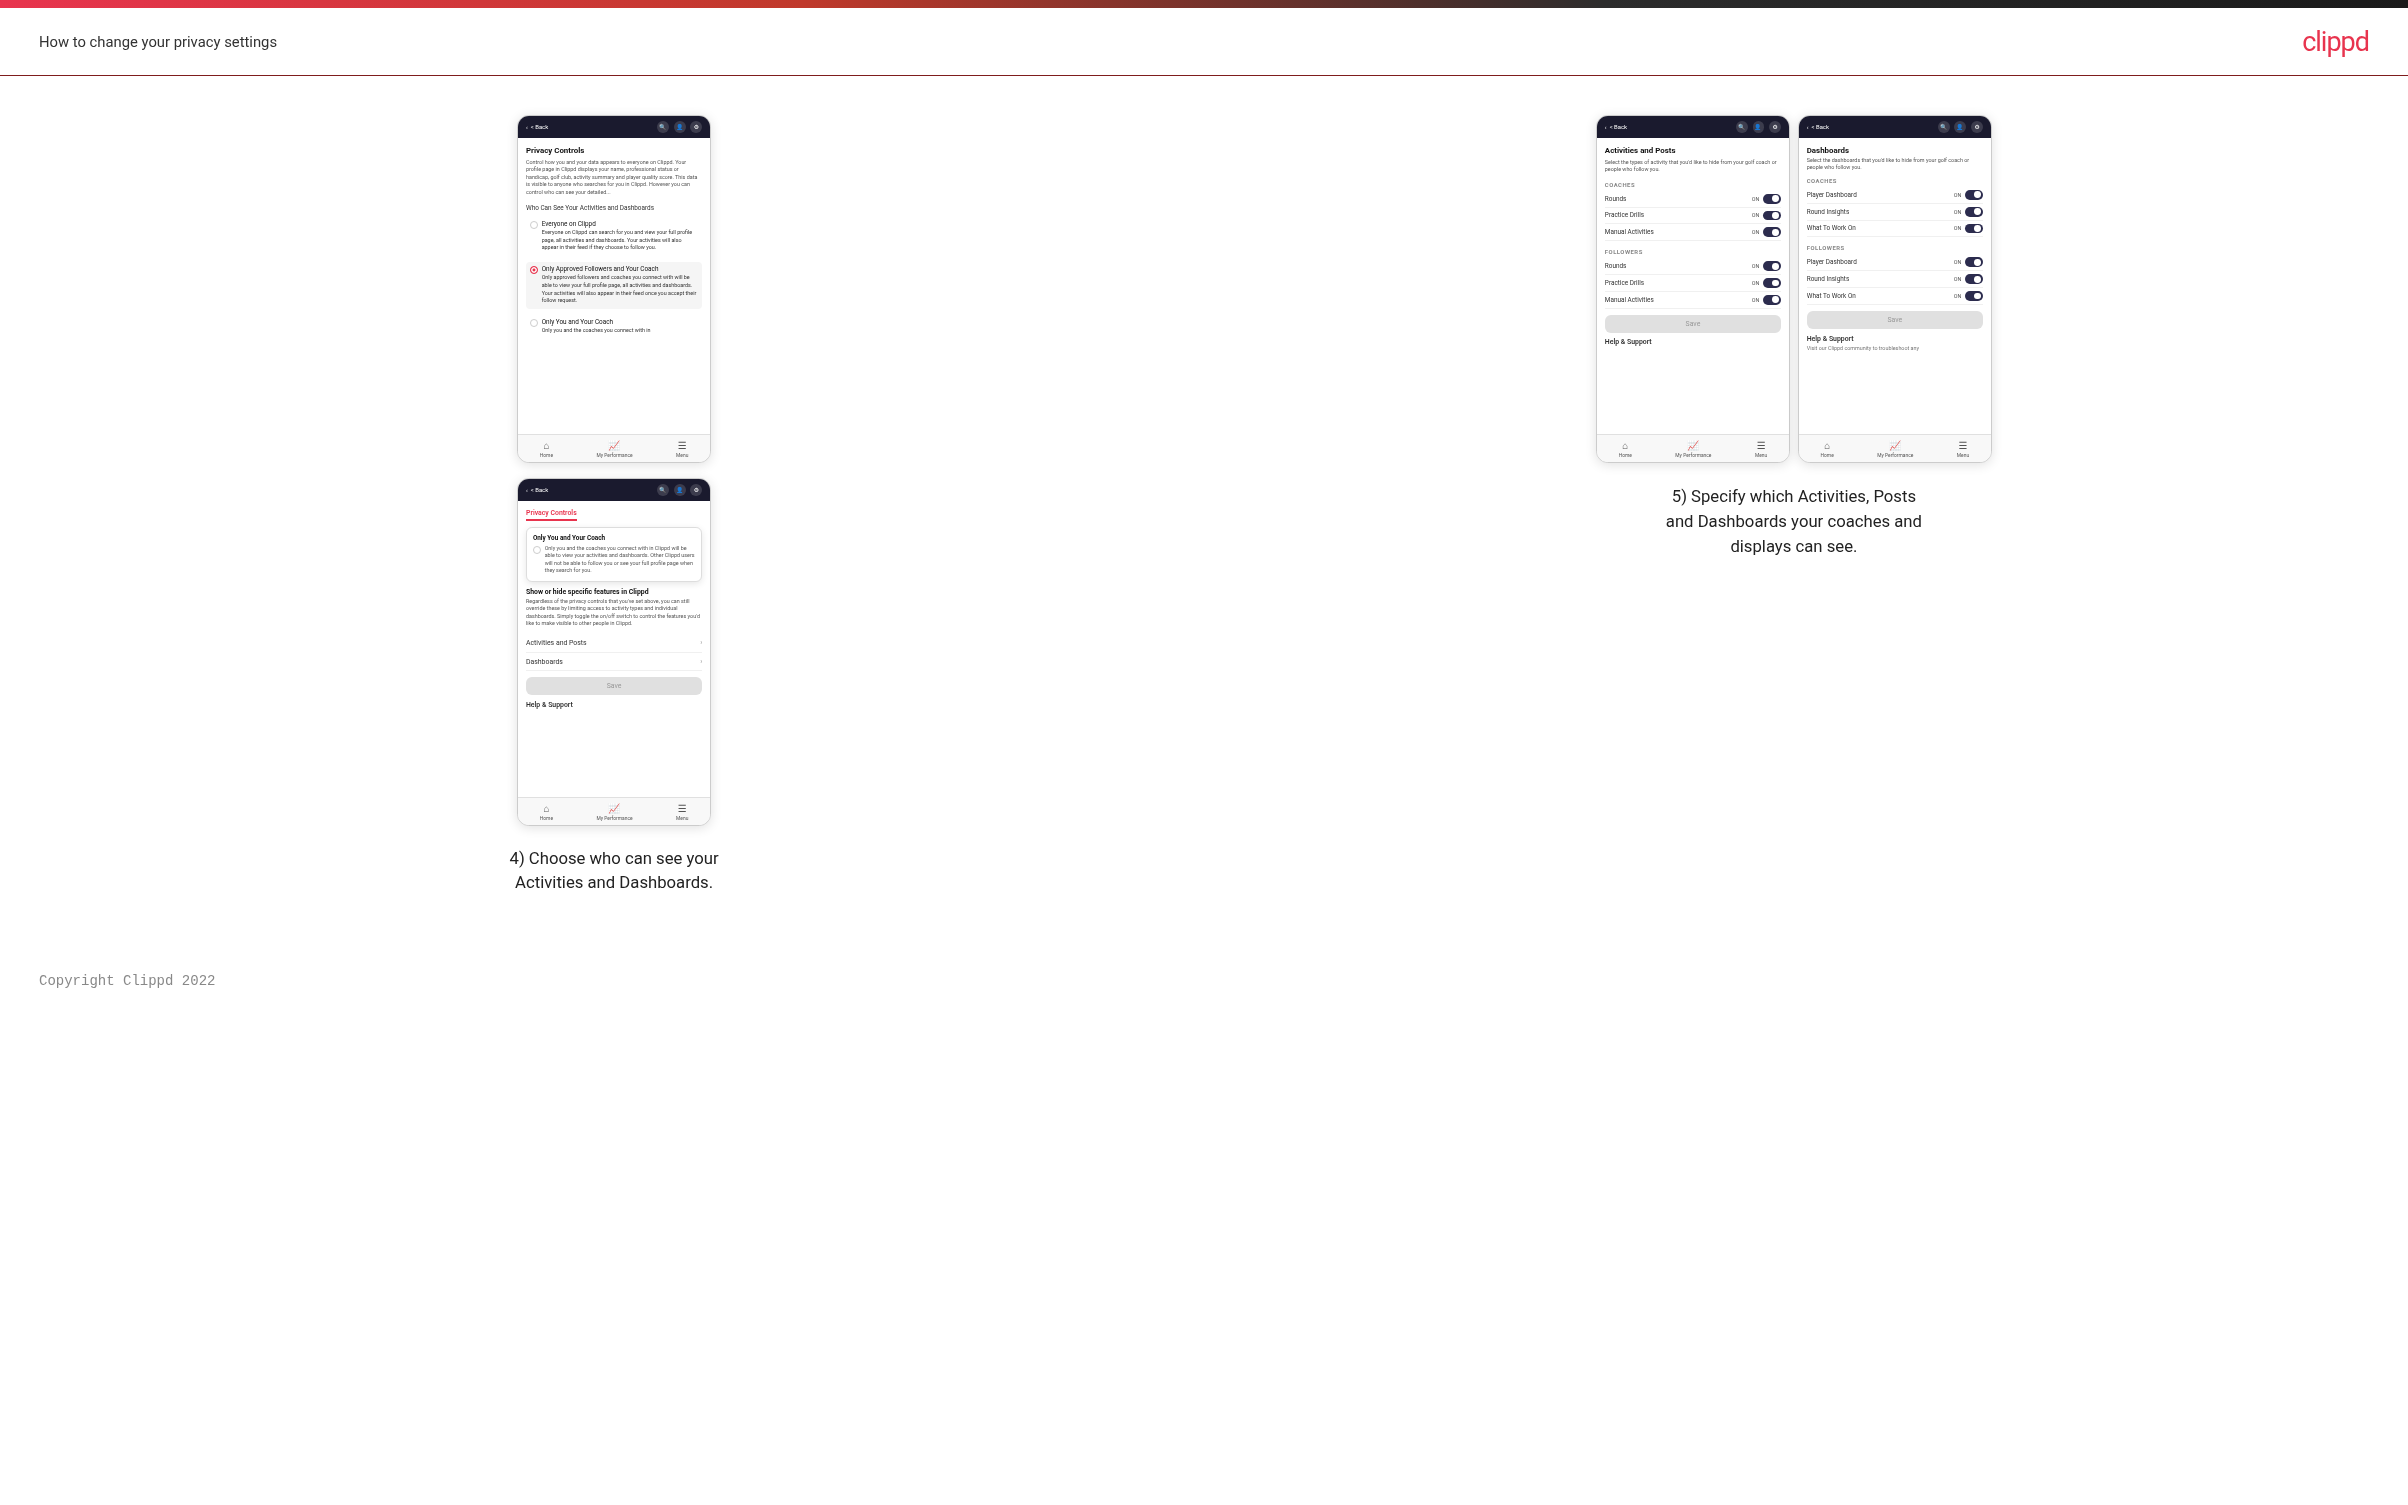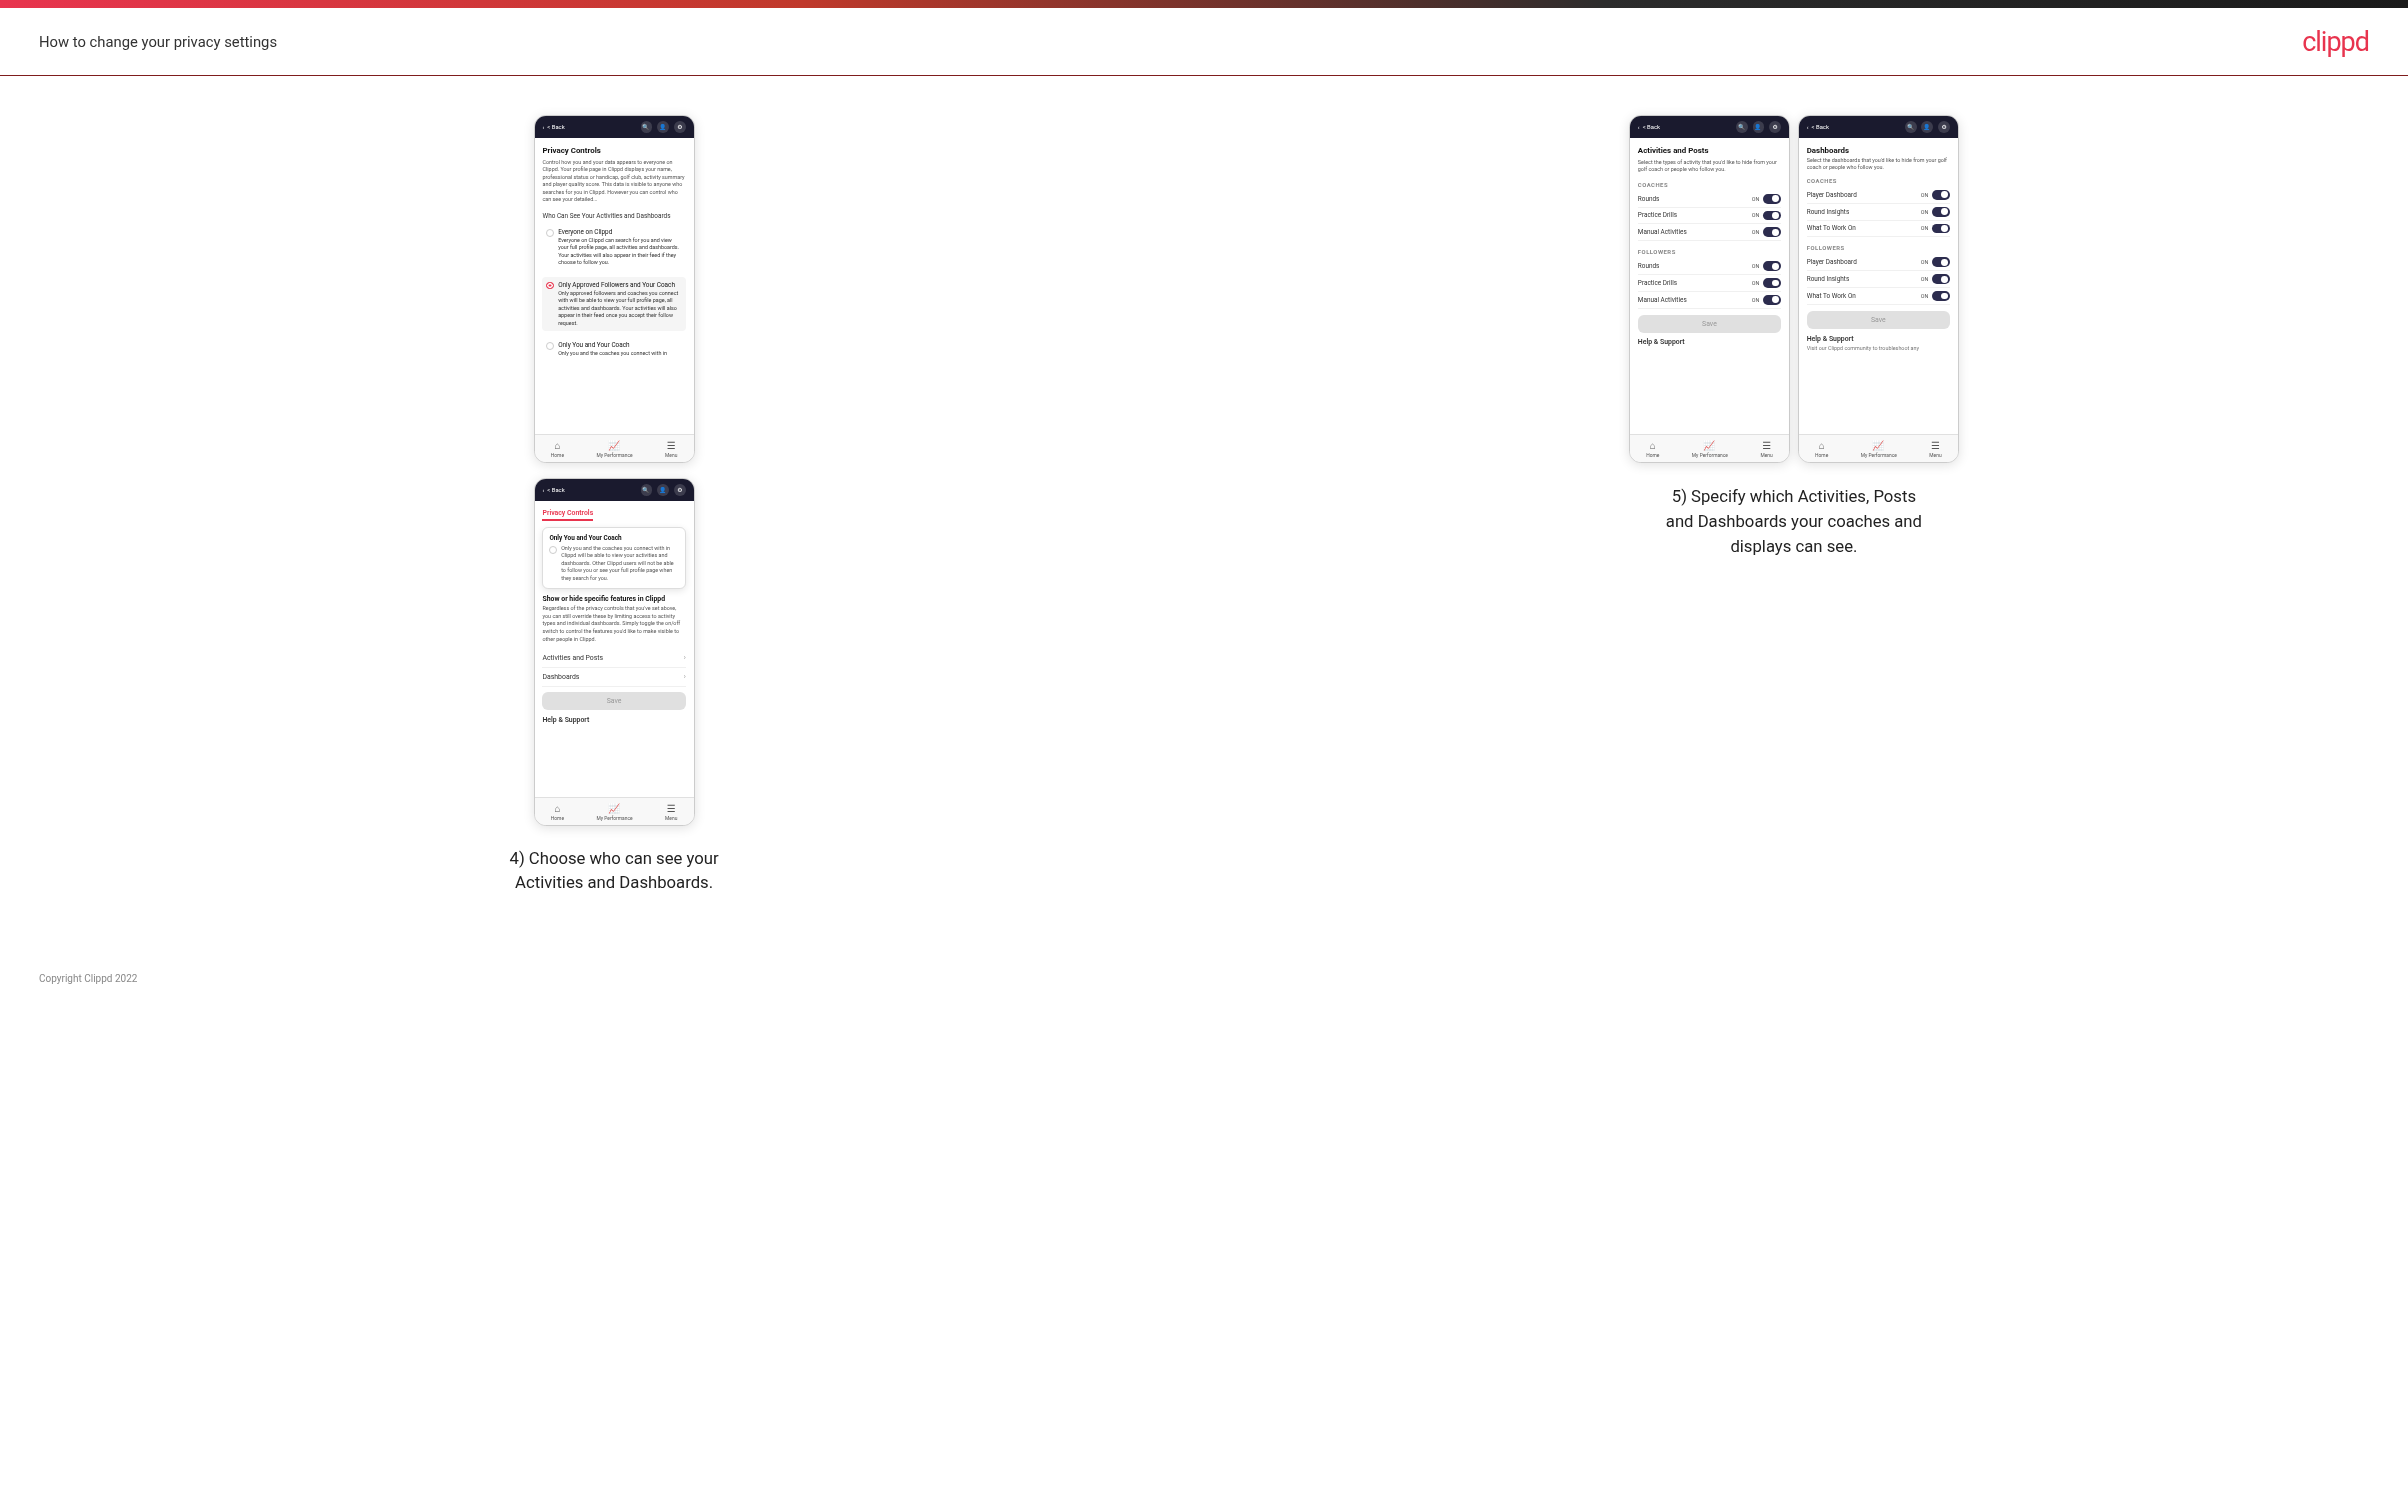--- a/index.html
+++ b/index.html
@@ -74,21 +74,21 @@
       font-size: 16.7px;
       color: #222;
       text-align: center;
       margin-top: 21.7px;
       max-width: 276px;
       line-height: 1.4;
     }
 
     
     .phone {
-      width: 161px;
+      width: 194px;
       border-radius: 11.8px;
       overflow: hidden;
       border: 1px solid #ccc;
       background: #fff;
       box-shadow: 0 2px 11.8px rgba(0,0,0,0.12);
       font-size: 6.9px;
     }
 
     
     .phone-topbar {
@@ -364,22 +364,23 @@
       font-size: 16.7px;
       color: #222;
       margin-top: 21.7px;
       max-width: 394px;
       line-height: 1.5;
       text-align: center;
     }
 
     .footer {
       padding: 19.7px 39px;
-      font-size: 10px;
+      font-size: 14px;
       color: #888;
+      font-family: Liberation Mono, monospace;
     }
 
     
     .help-support-label {
       font-size: 6.9px;
       font-weight: 600;
       color: #333;
       margin-top: 5.9px;
       margin-bottom: 2px;
     }

